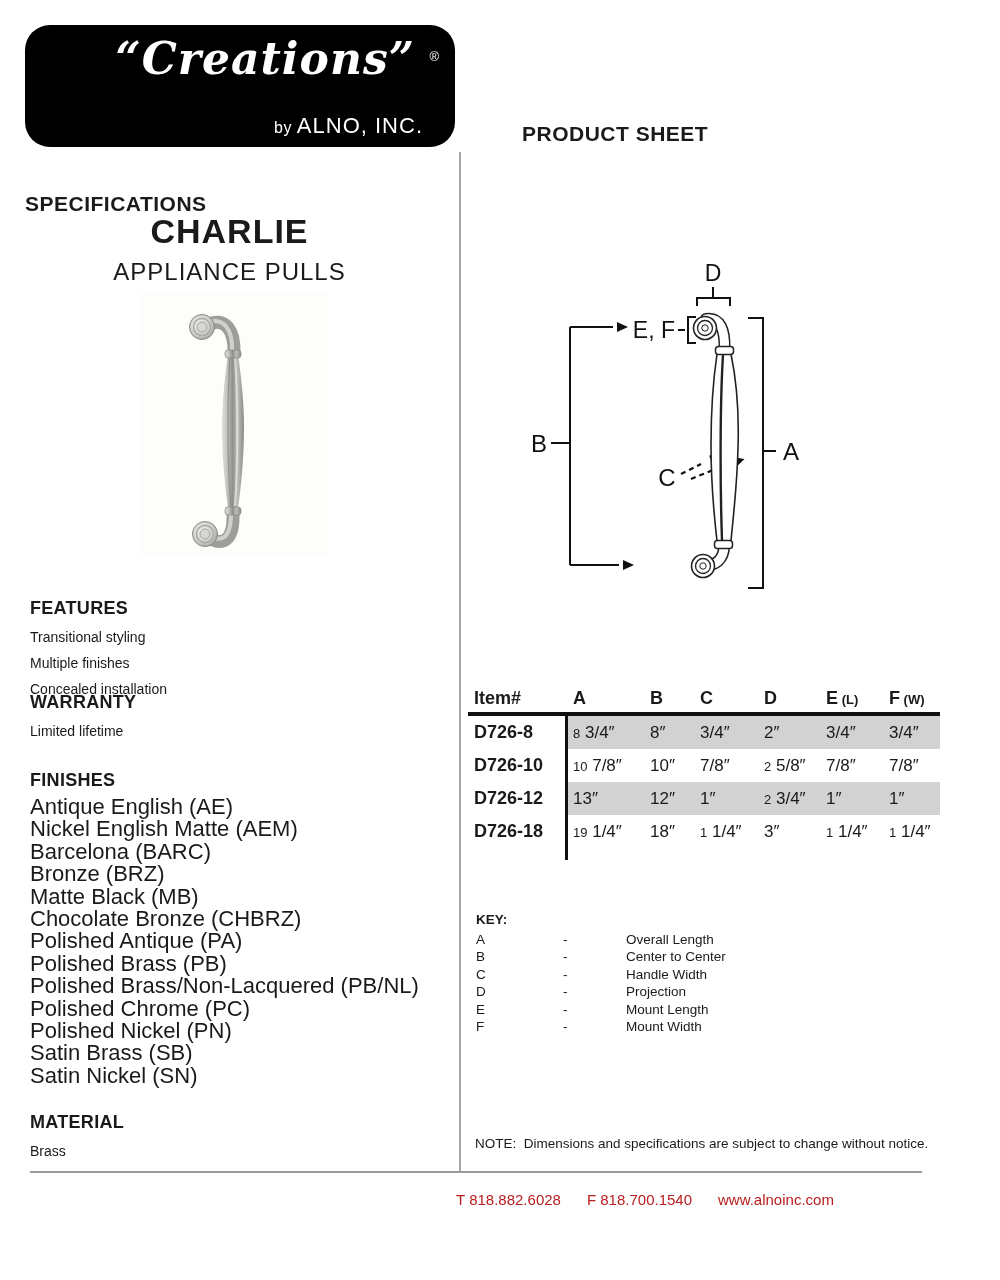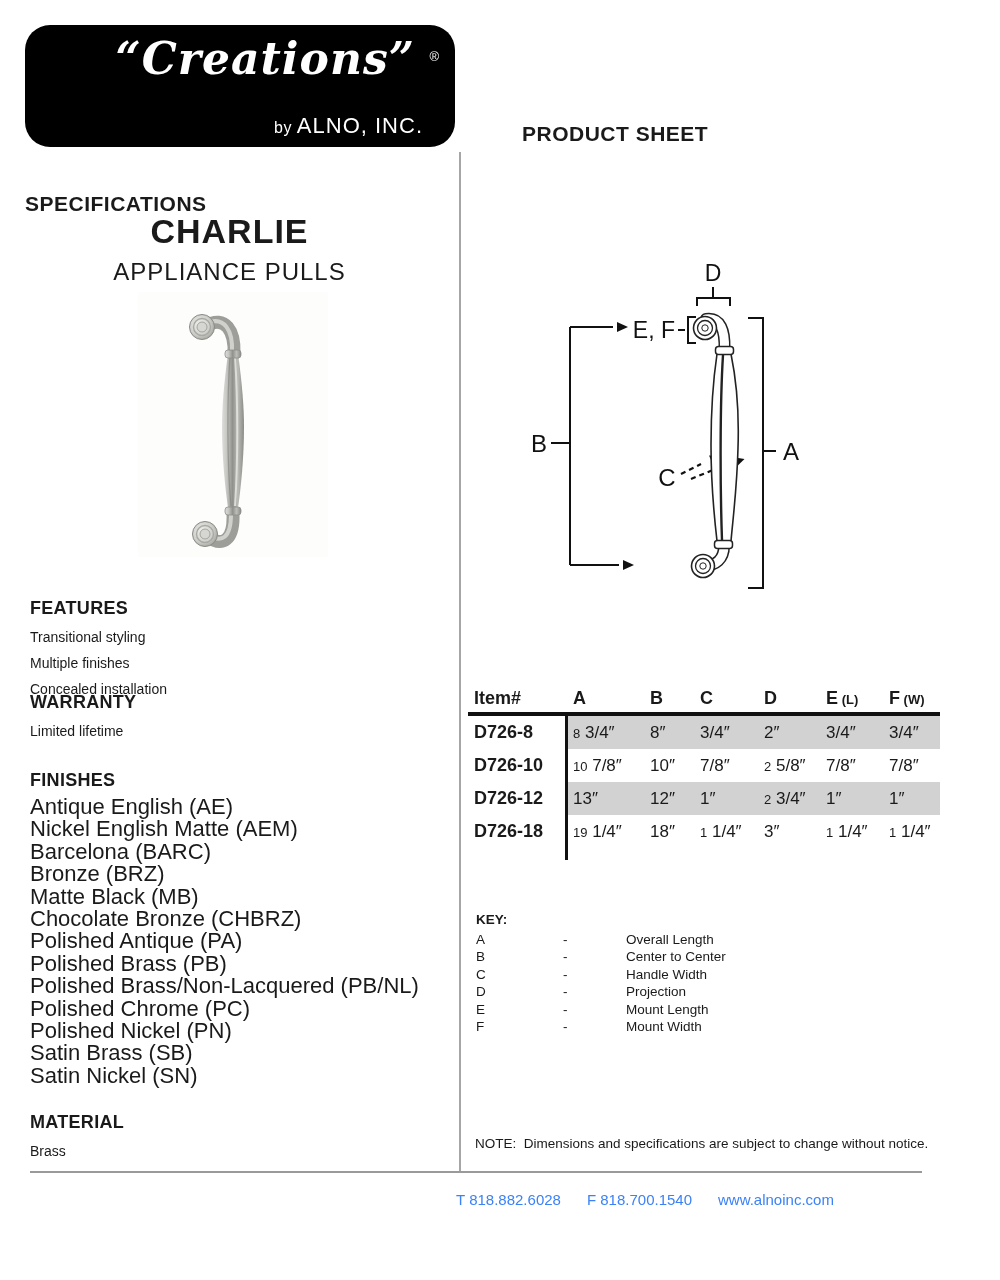--- a/index.html
+++ b/index.html
@@ -57,21 +57,21 @@
   .tcell.item { padding-left:6px; font-size:18px; font-weight:bold; }
   .tcell .wh { font-size:13px; }
 
   
   .key-block { position:absolute; left:476px; top:912px; }
   .key-title { font-size:13.5px; font-weight:bold; margin-bottom:4px; }
   .key-row { display:grid; grid-template-columns:87px 63px auto; font-size:13.5px; line-height:17.4px; }
 
   
   .note { position:absolute; left:475px; top:1136px; font-size:13.5px; white-space:pre-wrap; }
-  .footer { position:absolute; left:455px; top:1191px; width:380px; display:flex; justify-content:center; gap:26px; font-size:15px; color:#3b82f6; white-space:nowrap; }
+  .footer { position:absolute; left:455px; top:1191px; width:380px; display:flex; justify-content:center; gap:26px; font-size:15px; color:#b91c1c; white-space:nowrap; }
 </style>
 </head>
 <body>
 
 <div class="page">
 
   <div class="logo-box">
     <div class="logo-script">“Creations”</div>
     <div class="logo-reg">®</div>
     <div class="logo-byline"><span>by</span> <span class="alno">ALNO, INC.</span></div>

